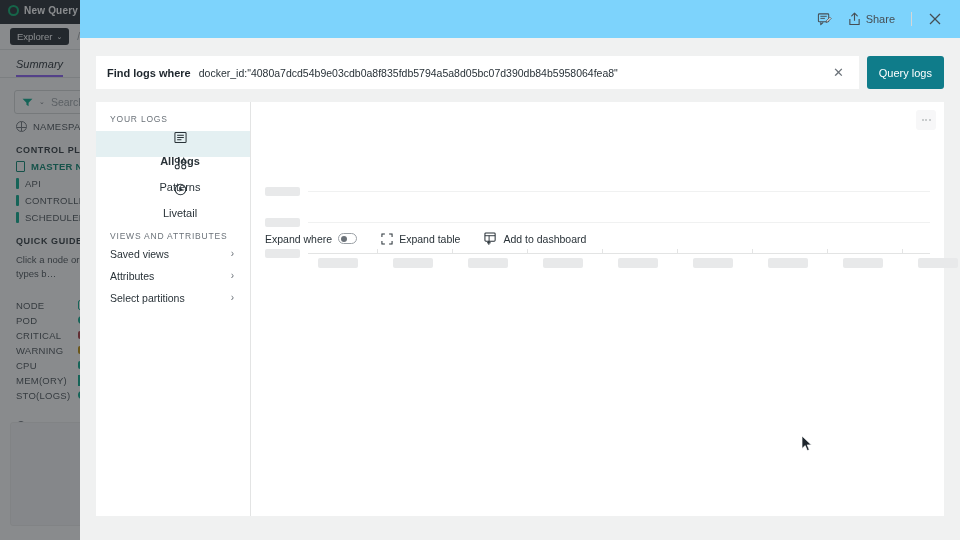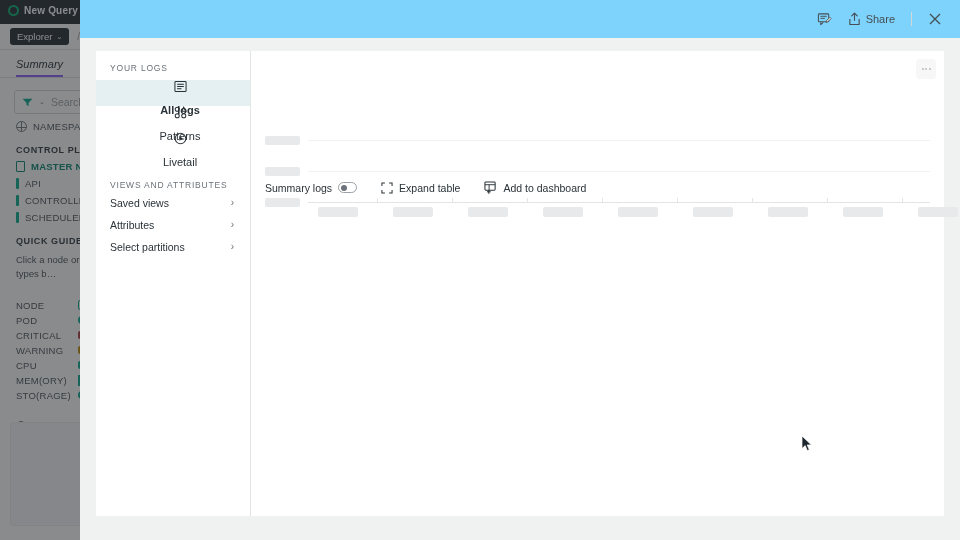--- a/index.html
+++ b/index.html
@@ -321,21 +321,21 @@
         <span class="sw" style="background:#00a98b"></span>
       </div>
       <div class="legend-row">
         <span class="legend-label">MEM(ORY)</span>
         <span class="sw bars">
             <i></i>
             <i></i>
           </span>
       </div>
       <div class="legend-row">
-        <span class="legend-label">STO(RAGE)</span>
+        <span class="legend-label">STO(LOGS)</span>
         <span class="sw round" style="background:#00a98b"></span>
       </div>
 
       <div style="height:16px"></div>
 
       <div class="note">
         <span class="info-circle">i</span>
         <span>Visual focuses… cluster with the n…</span>
       </div>
       <div style="height:8px"></div>
@@ -371,20 +371,28 @@
       </div>
       <span class="hdr-divider"></span>
       <div class="hdr-btn">
         <svg width="14" height="14" viewBox="0 0 14 14">
           <line x1="2" y1="2" x2="12" y2="12" stroke="#464e54" stroke-width="1.2"></line>
           <line x1="12" y1="2" x2="2" y2="12" stroke="#464e54" stroke-width="1.2"></line>
         </svg>
       </div>
     </div>
 
+    <div class="query-bar">
+      <div class="query-field">
+        <span class="q-label">Find logs where</span>
+        <span class="q-value" title="docker_id:&quot;4080a7dcd54b9e03cdb0a8f835fdb5794a5a8d05bc07d390db84b5958064fea8&quot;">docker_id:"4080a7dcd54b9e03cdb0a8f835fdb5794a5a8d05bc07d390db84b5958064fea8"</span>
+        <span class="q-clear">✕</span>
+      </div>
+      <button class="query-btn">Query logs</button>
+    </div>
 
     <div class="modal-body">
 
       <div class="logs-nav">
         <div class="nav-section">YOUR LOGS</div>
 
         <div class="nav-item active">
           <span class="nav-icon">
             <svg width="13" height="13" viewBox="0 0 14 14">
               <rect x="1" y="1.5" width="12" height="11" rx="1" fill="none" stroke="#293238" stroke-width="1.1"></rect>
@@ -467,21 +475,21 @@
           <div class="skel skel-x" style="left:278px;top:114px"></div>
           <div class="skel skel-x" style="left:353px;top:114px"></div>
           <div class="skel skel-x" style="left:428px;top:114px"></div>
           <div class="skel skel-x" style="left:503px;top:114px"></div>
           <div class="skel skel-x" style="left:578px;top:114px"></div>
           <div class="skel skel-x" style="left:653px;top:114px"></div>
         </div>
 
         <div class="chart-tools">
           <div class="tool">
-            <span>Summary logs</span>
+            <span>Expand where</span>
             <span class="toggle">
                 <i></i>
               </span>
           </div>
           <div class="tool">
             <svg width="12" height="12" viewBox="0 0 13 13">
               <path d="M1 4.2 L1 1 L4.2 1" fill="none" stroke="#293238" stroke-width="1.1"></path>
               <path d="M8.8 1 L12 1 L12 4.2" fill="none" stroke="#293238" stroke-width="1.1"></path>
               <path d="M12 8.8 L12 12 L8.8 12" fill="none" stroke="#293238" stroke-width="1.1"></path>
               <path d="M4.2 12 L1 12 L1 8.8" fill="none" stroke="#293238" stroke-width="1.1"></path>

